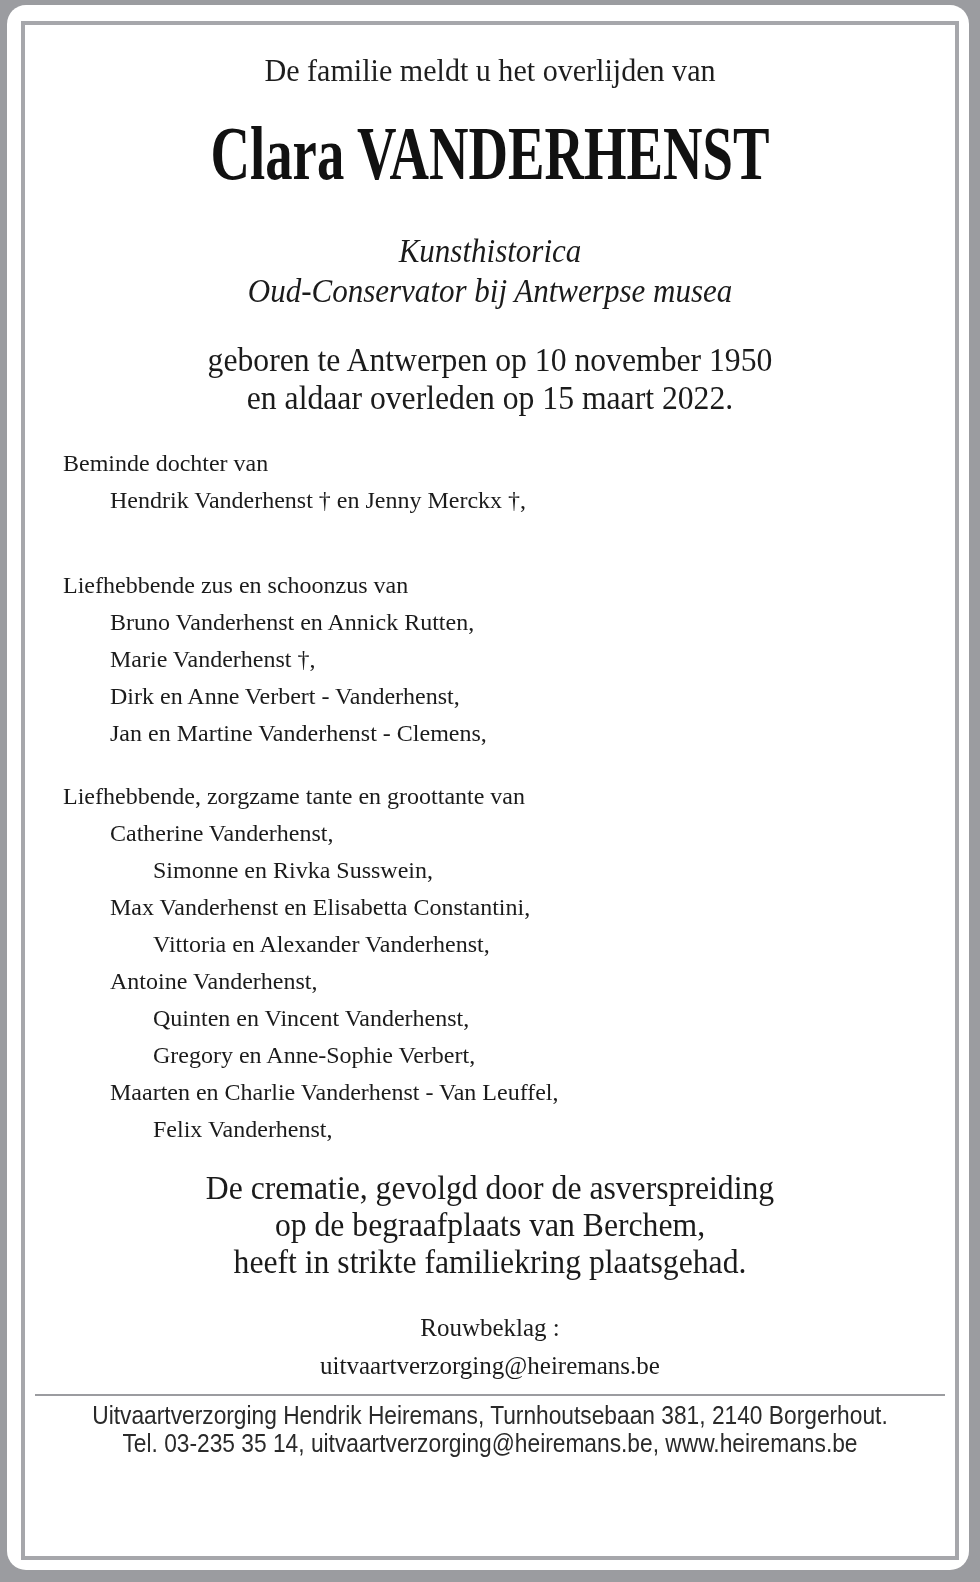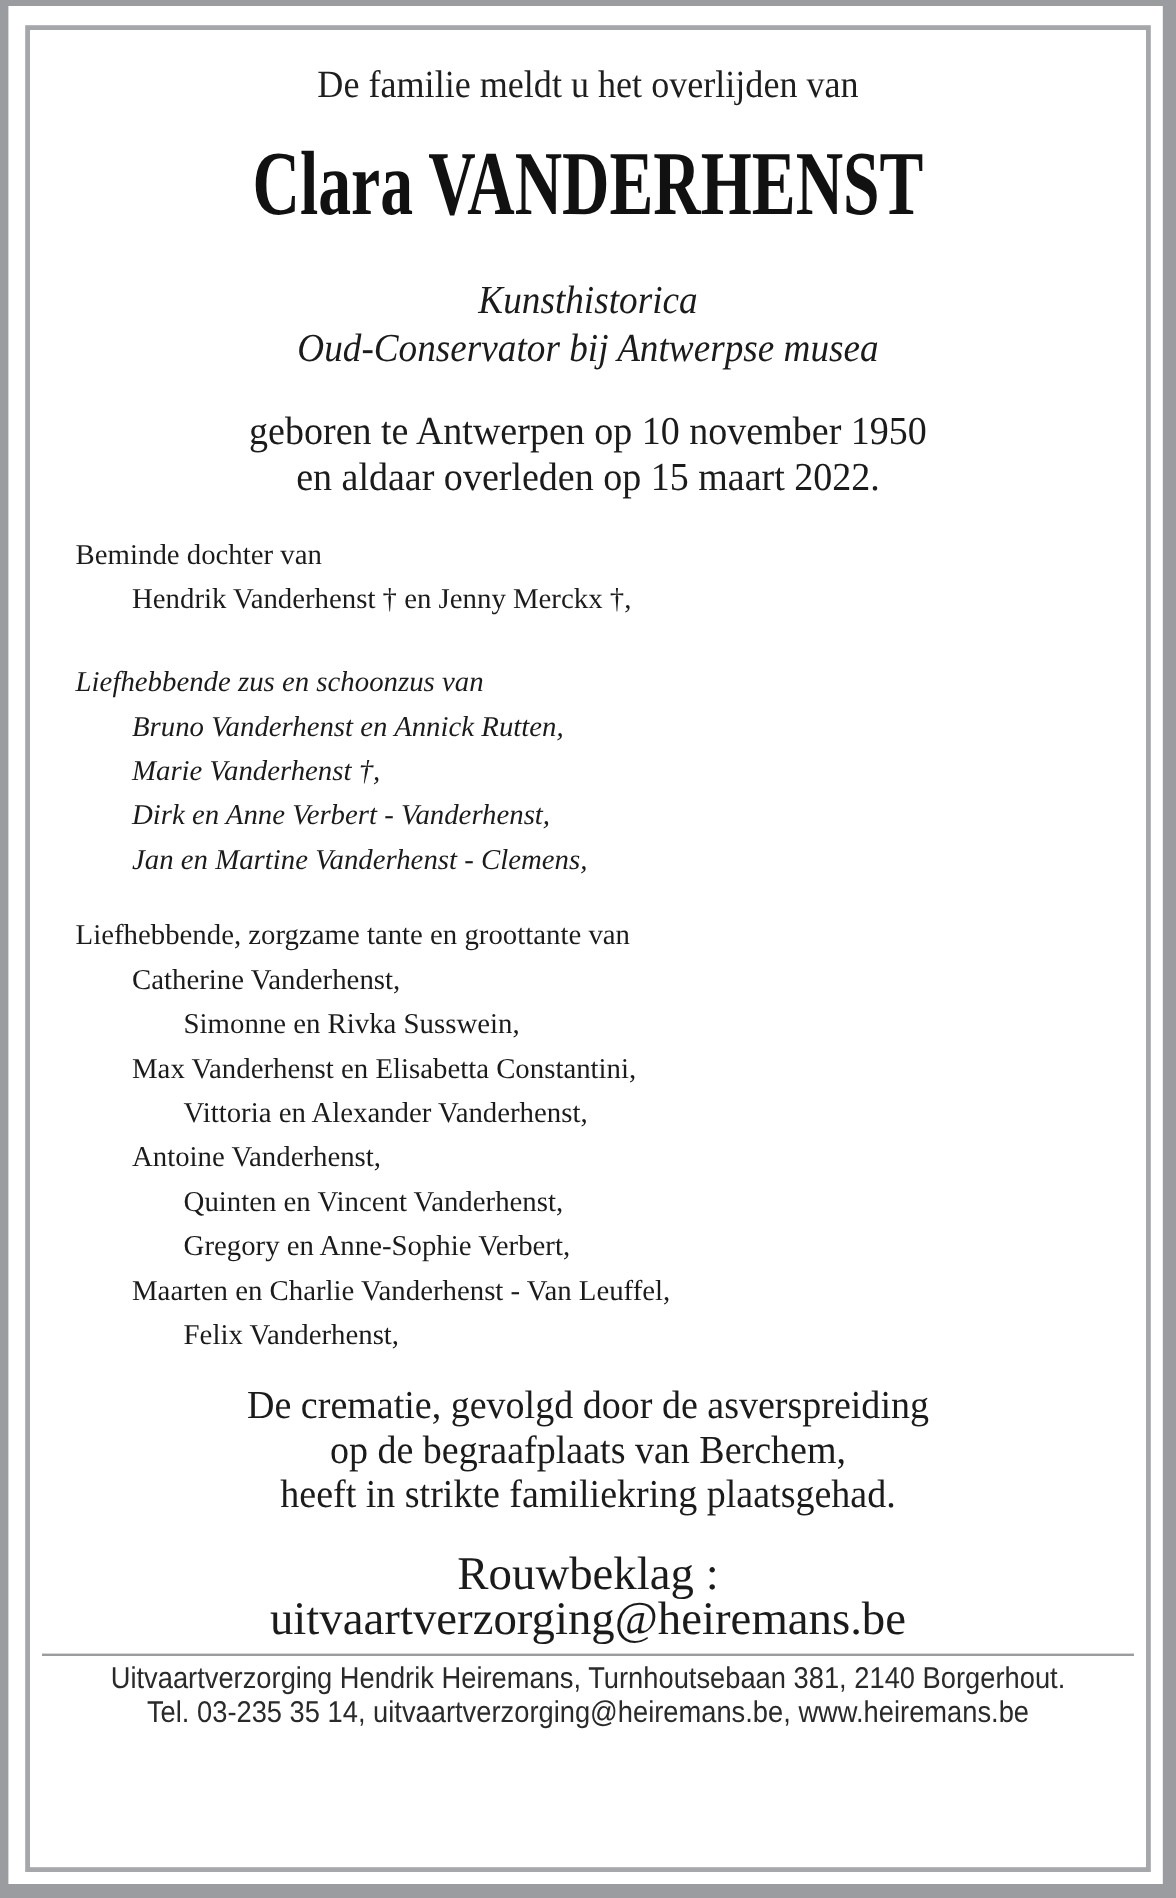--- a/index.html
+++ b/index.html
@@ -6,20 +6,21 @@
   .frame {
     width: 980px; height: 1582px; box-sizing: border-box;
     background: #9b9ca0;
     padding: 5px 11px 12px 7px;
     font-family: "Liberation Serif", serif;
   }
   .paper {
     width: 100%; height: 100%; box-sizing: border-box;
     background: #ffffff;
     padding: 16px 10px 10px 14px;
+    border-radius: 19px;
   }
   .card {
     width: 100%; height: 100%; box-sizing: border-box;
     border: 4px solid #a6a7ab;
     background: #ffffff;
     color: #1b1b1b;
     overflow: hidden;
   }
   .center { text-align: center; }
   .intro {
@@ -39,28 +40,28 @@
   }
   .dates {
     margin-top: 30px; font-size: 33px; line-height: 38px;
     transform: scaleX(0.96); transform-origin: 50% 50%;
   }
   .section { font-size: 24px; line-height: 37px; }
   .section .hd { margin-left: 38px; }
   .section .l1 { margin-left: 85px; }
   .section .l2 { margin-left: 128px; }
   .sec1 { margin-top: 28px; }
-  .sec2 { margin-top: 32px; font-style: italic; }
+  .sec2 { margin-top: 48px; }
   .sec3 { margin-top: 26px; }
   .cremation {
     margin-top: 22px; font-size: 33px; line-height: 37px;
     transform: scaleX(0.96); transform-origin: 50% 50%;
   }
   .condolence {
-    margin-top: 28px; font-size: 39px; line-height: 38px;
+    margin-top: 28px; font-size: 25px; line-height: 38px;
   }
   .divider {
     margin: 9px 10px 0 10px; height: 2px; background: #9b9ca0;
   }
   .footer {
     margin-top: 5px; font-size: 25px; line-height: 28px;
     font-family: "Liberation Sans", sans-serif; color: #2a2a2a;
     transform: scaleX(0.91); transform-origin: 50% 50%;
     white-space: nowrap;
   }

